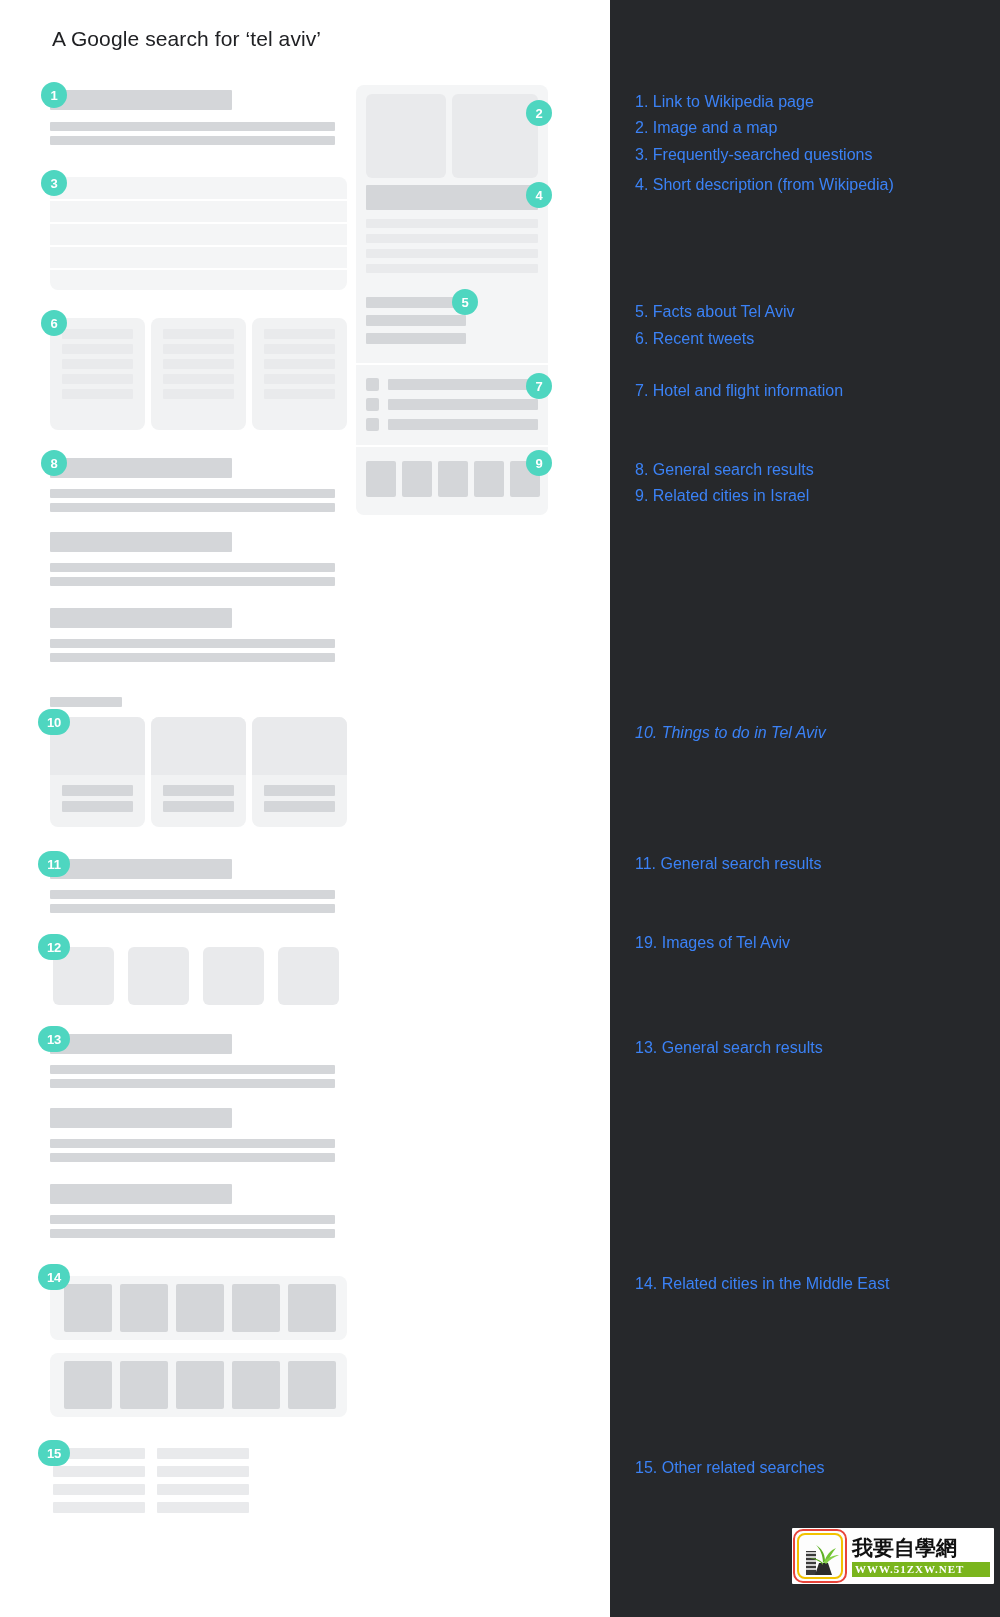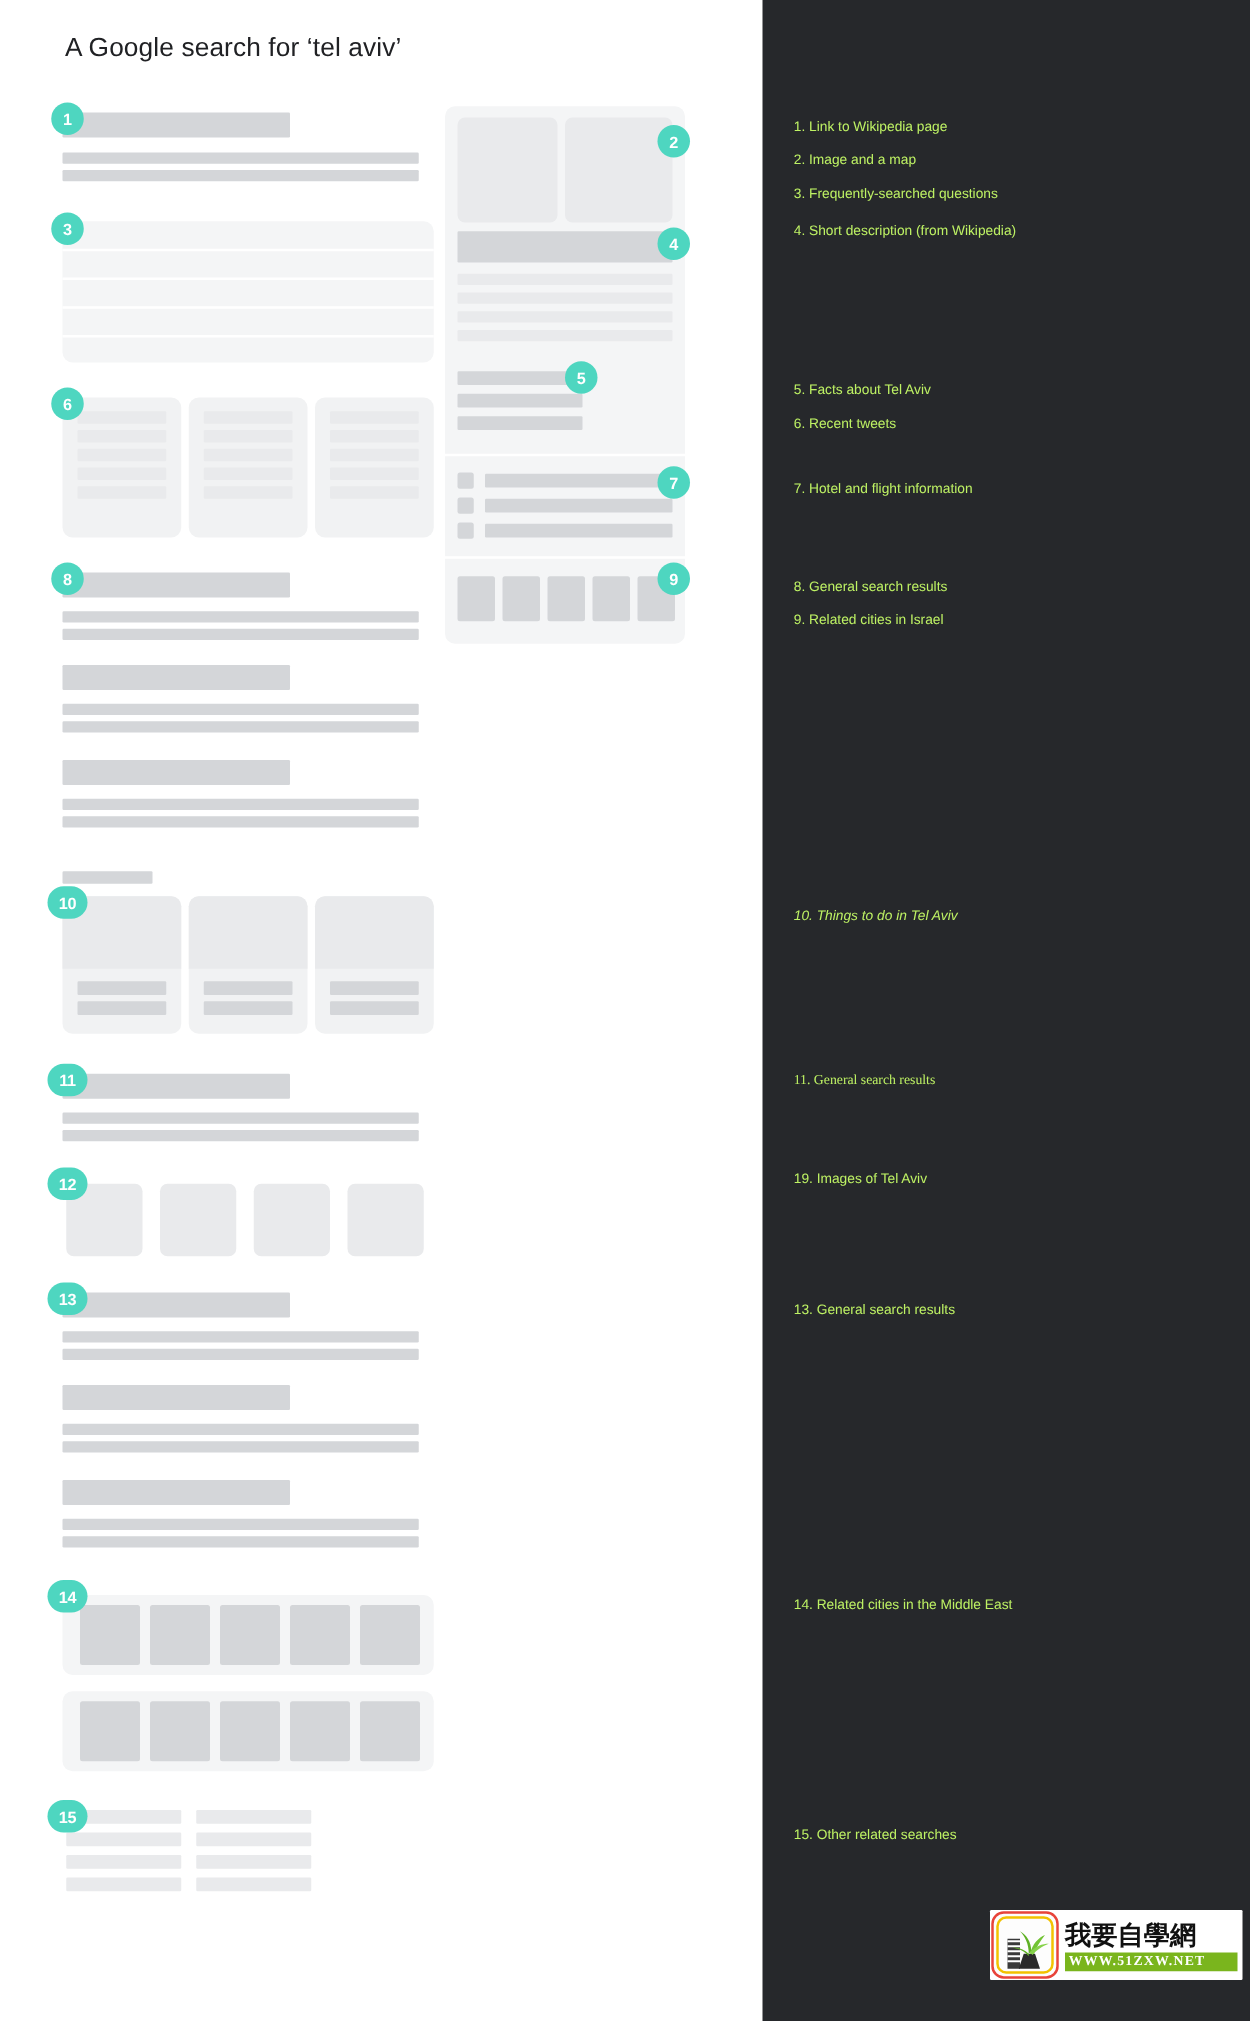--- a/index.html
+++ b/index.html
@@ -64,22 +64,22 @@
   
   #legend-panel {
     position: absolute;
     left: 610px; top: 0;
     width: 390px; height: 1617px;
     background: #26282b;
   }
   .legend-item {
     position: absolute;
     left: 25px;
-    color: #bef264;
-    font-size: 11px;
+    color: #3b82f6;
+    font-size: 16px;
     line-height: 18px;
     white-space: nowrap;
   }
 
   
   #watermark {
     position: absolute;
     left: 748px; top: 1528px;
     width: 202px; height: 56px;
     background: #ffffff;
@@ -335,21 +335,21 @@
     <div class="legend-item" style="top:93px;">1. Link to Wikipedia page</div>
     <div class="legend-item" style="top:119px;">2. Image and a map</div>
     <div class="legend-item" style="top:146px;">3. Frequently-searched questions</div>
     <div class="legend-item" style="top:176px;">4. Short description (from Wikipedia)</div>
     <div class="legend-item" style="top:303px;">5. Facts about Tel Aviv</div>
     <div class="legend-item" style="top:330px;">6. Recent tweets</div>
     <div class="legend-item" style="top:382px;">7. Hotel and flight information</div>
     <div class="legend-item" style="top:461px;">8. General search results</div>
     <div class="legend-item" style="top:487px;">9. Related cities in Israel</div>
     <div class="legend-item" style="top:724px;font-style:italic;">10. Things to do in Tel Aviv</div>
-    <div class="legend-item" style="top:855px;font-family:Liberation Serif, serif;">11. General search results</div>
+    <div class="legend-item" style="top:855px;">11. General search results</div>
     <div class="legend-item" style="top:934px;">19. Images of Tel Aviv</div>
     <div class="legend-item" style="top:1039px;">13. General search results</div>
     <div class="legend-item" style="top:1275px;">14. Related cities in the Middle East</div>
     <div class="legend-item" style="top:1459px;">15. Other related searches</div>
   </div>
 
   <div id="watermark">
     <div id="wm-icon">
       <div id="wm-icon-inner"></div>
       <svg id="wm-plant" viewBox="0 0 40 40">

